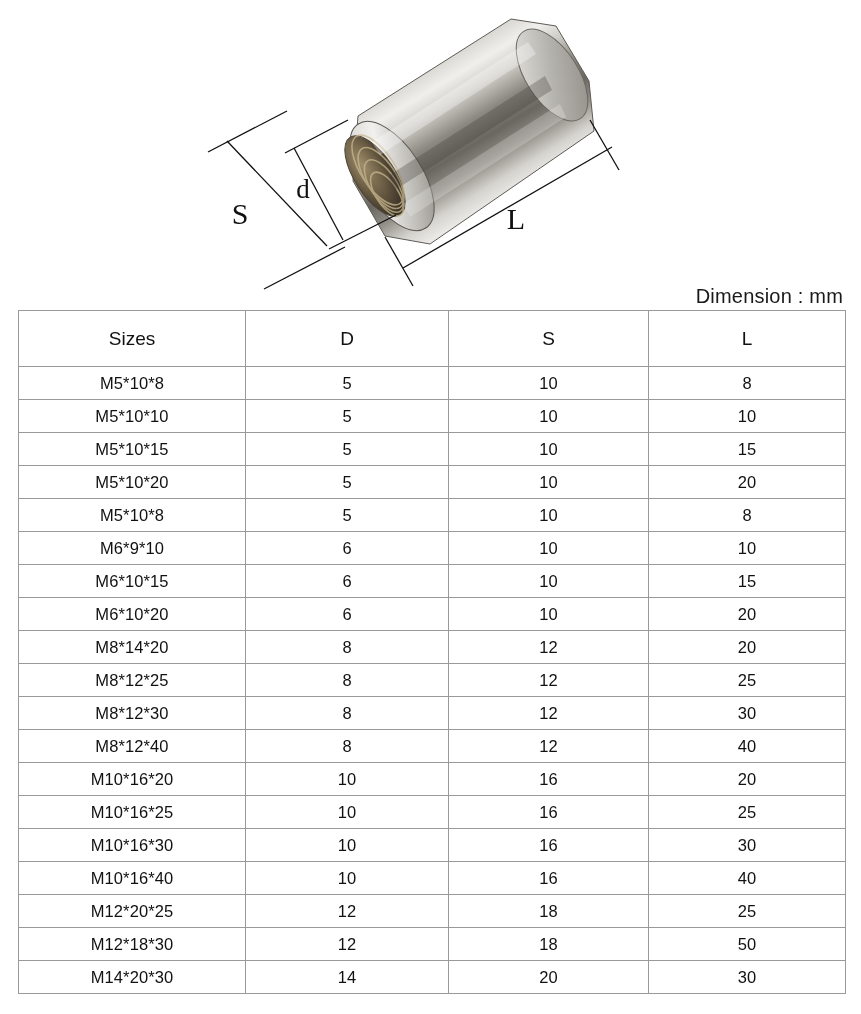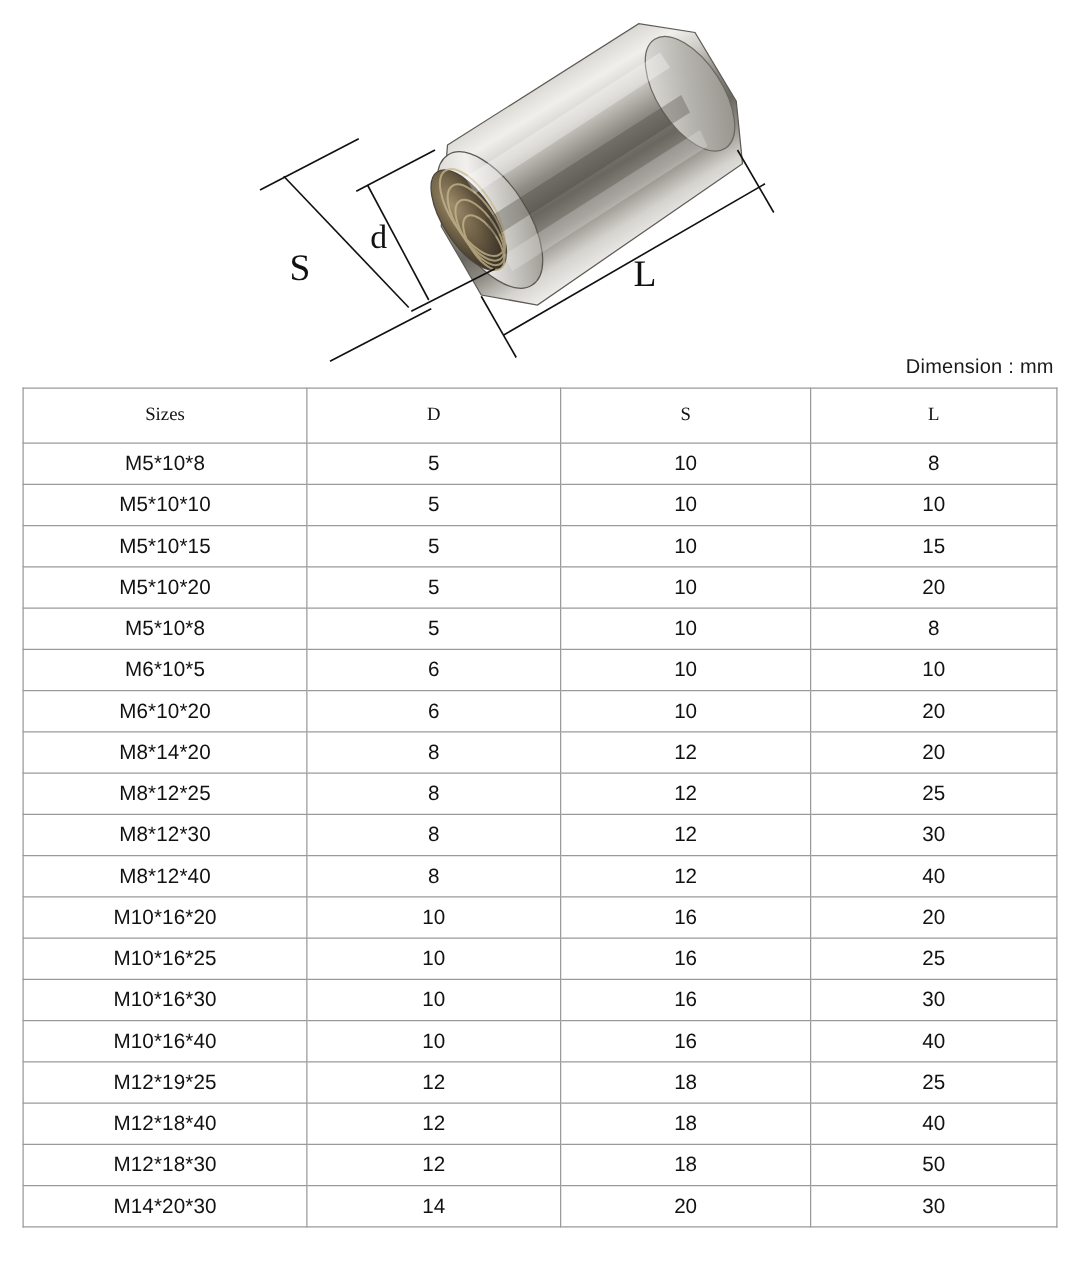--- a/index.html
+++ b/index.html
@@ -21,21 +21,21 @@
     left: 0; top: 0;
     width: 861px; height: 300px;
   }
   #product-svg { display: block; width: 861px; height: 300px; }
 
   
   #dimension-caption {
     position: absolute;
     right: 18px;
     top: 285px;
-    font-size: 16px;
+    font-size: 20px;
     color: #1a1a1a;
     letter-spacing: .2px;
     white-space: nowrap;
   }
 
   
   #spec-table-wrap {
     position: absolute;
     left: 18px;
     top: 310px;
@@ -53,23 +53,22 @@
 
   table.spec th, table.spec td {
     border: 1px solid #9a9a9a;
     text-align: center;
     color: #111111;
     font-weight: normal;
     font-size: 16.5px;
     padding: 0;
   }
   table.spec thead th {
-    height: 44px;
-    font-size: 15px;
-    font-family: Liberation Serif, serif;
+    height: 56px;
+    font-size: 19px;
   }
   table.spec tbody td {
     height: 33px;
   }
   table.spec tbody tr td:first-child {
     letter-spacing: .1px;
     margin-top: 28px;
   }
 </style>
 </head>
@@ -218,24 +217,30 @@
           <td>10</td>
           <td>20</td>
         </tr>
         <tr>
           <td>M5*10*8</td>
           <td>5</td>
           <td>10</td>
           <td>8</td>
         </tr>
         <tr>
-          <td>M6*10*5</td>
+          <td>M6*9*10</td>
           <td>6</td>
           <td>10</td>
           <td>10</td>
+        </tr>
+        <tr>
+          <td>M6*10*15</td>
+          <td>6</td>
+          <td>10</td>
+          <td>15</td>
         </tr>
         <tr>
           <td>M6*10*20</td>
           <td>6</td>
           <td>10</td>
           <td>20</td>
         </tr>
         <tr>
           <td>M8*14*20</td>
           <td>8</td>
@@ -278,30 +283,24 @@
           <td>16</td>
           <td>30</td>
         </tr>
         <tr>
           <td>M10*16*40</td>
           <td>10</td>
           <td>16</td>
           <td>40</td>
         </tr>
         <tr>
-          <td>M12*19*25</td>
+          <td>M12*20*25</td>
           <td>12</td>
           <td>18</td>
           <td>25</td>
-        </tr>
-        <tr>
-          <td>M12*18*40</td>
-          <td>12</td>
-          <td>18</td>
-          <td>40</td>
         </tr>
         <tr>
           <td>M12*18*30</td>
           <td>12</td>
           <td>18</td>
           <td>50</td>
         </tr>
         <tr>
           <td>M14*20*30</td>
           <td>14</td>

